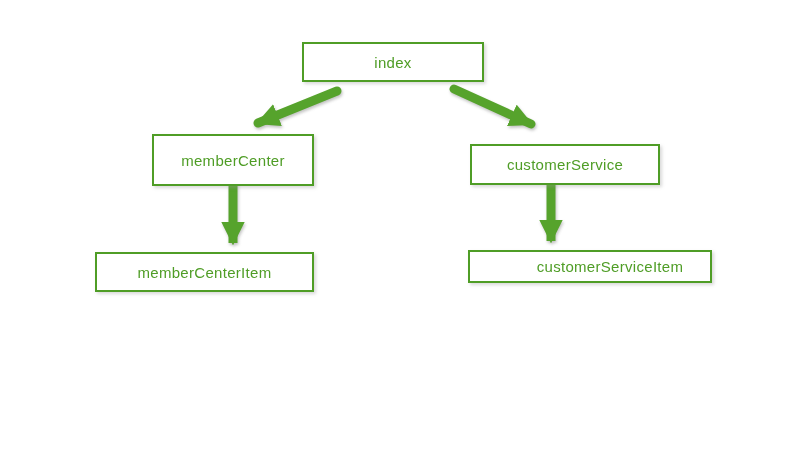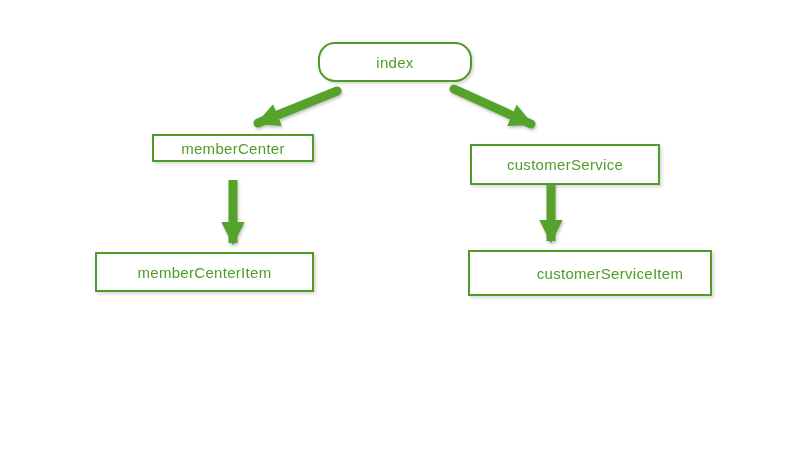--- a/index.html
+++ b/index.html
@@ -29,25 +29,25 @@
     align-items: center;
     justify-content: center;
     background: #ffffff;
     border: 2px solid var(--green);
     color: var(--green);
     font-size: 15px;
     letter-spacing: 0.3px;
     box-shadow: 2px 2px 3px rgba(150,150,150,0.35);
     white-space: nowrap;
   }
-  .node-index               { left: 318px; top: 42px;  width: 154px; height: 40px; border-radius: 17px; }
-  .node-memberCenter        { left: 152px; top: 134px; width: 162px; height: 28px; }
+  .node-index               { left: 302px; top: 42px;  width: 182px; height: 40px; }
+  .node-memberCenter        { left: 152px; top: 134px; width: 162px; height: 52px; }
   .node-customerService     { left: 470px; top: 144px; width: 190px; height: 41px; }
   .node-memberCenterItem    { left: 95px;  top: 252px; width: 219px; height: 40px; }
-  .node-customerServiceItem { left: 468px; top: 250px; width: 244px; height: 46px; padding-left: 40px; }
+  .node-customerServiceItem { left: 468px; top: 250px; width: 244px; height: 33px; padding-left: 40px; }
 </style>
 </head>
 <body>
 
 <div class="canvas">
 
   <svg class="arrow-layer" width="800" height="465" viewBox="0 0 800 465" xmlns="http://www.w3.org/2000/svg">
     <defs>
       <marker id="ah" viewBox="0 0 10 10" refX="9" refY="5" markerWidth="2.6" markerHeight="2.6" orient="auto-start-reverse">
         <path d="M 0 0 L 10 5 L 0 10 z" fill="#56a32c"></path>

